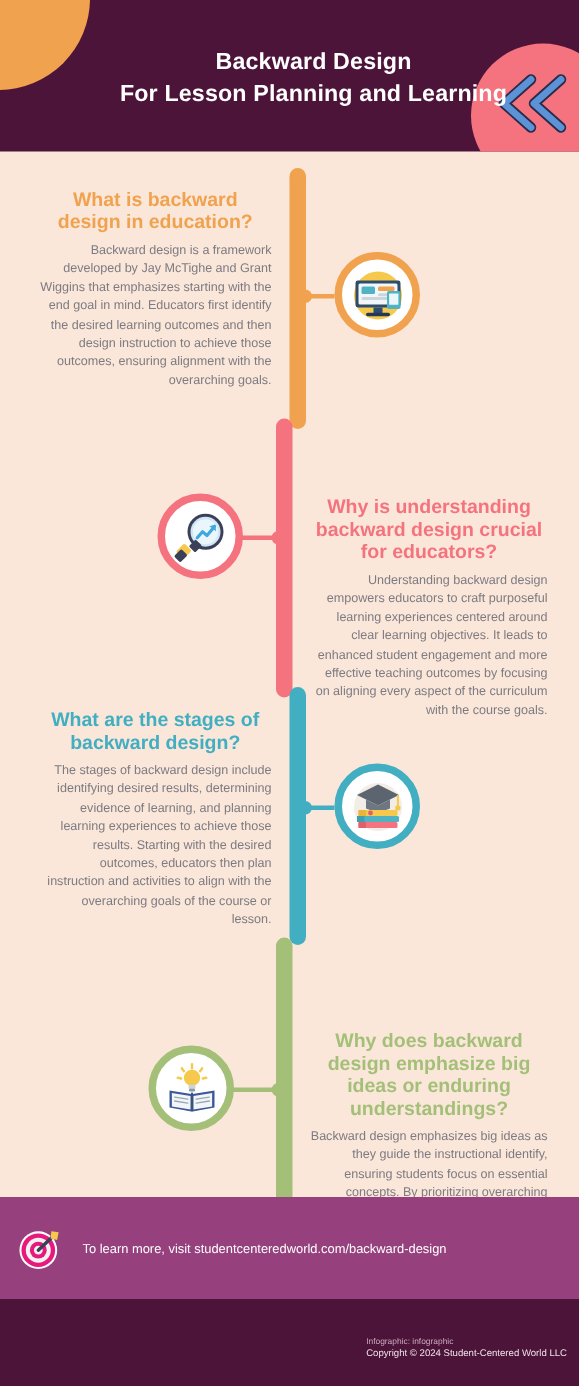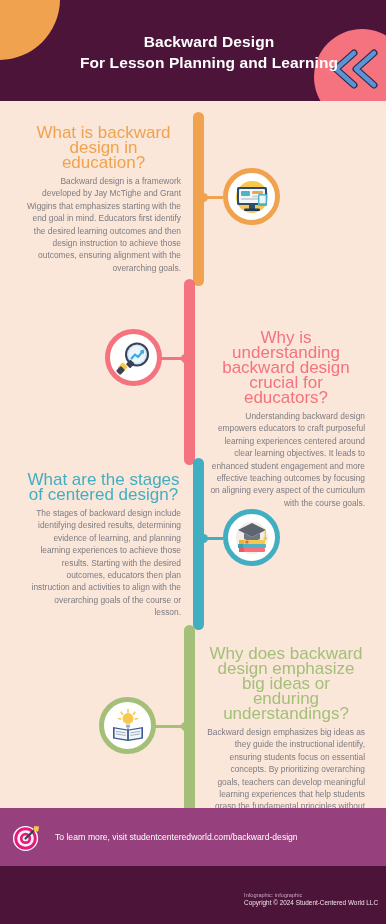--- a/index.html
+++ b/index.html
@@ -98,22 +98,22 @@
   .badge.i3 { left: 223px; top: 509px; width: 57px; height: 57px; border: 5px solid #42AEC2; }
   .badge.i4 { left: 99px; top: 697px; width: 57px; height: 57px; border: 5px solid #A4BF78; }
   .badge svg { display: block; }
 
   
   .block { position: absolute; }
   .block.left  { left: 26px; width: 155px; text-align: right; }
   .block.right { left: 207px; width: 158px; text-align: left; margin-top: 40px; }
 
   .sec-title {
-    font-size: 17px;
-    font-weight: normal;
+    font-size: 13px;
+    font-weight: bold;
     line-height: 15px;
     margin-bottom: 5px;
   }
   .block.left .sec-title  { text-align: center; }
   .block.right .sec-title { text-align: center; }
 
   .sec-body {
     font-size: 8.4px;
     line-height: 12.4px;
     color: #7D7B82;
@@ -121,26 +121,26 @@
   }
 
   .t1 { color: #F0A24E; }
   .t2 { color: #F4737E; }
   .t3 { color: #42AEC2; }
   .t4 { color: #A4BF78; }
 
   .block.s1 { top: 125px; }
   .block.s2 { top: 290px; }
   .block.s3 { top: 472px; }
-  .block.s4 { top: 606px; }
+  .block.s4 { top: 646px; }
 
   
   .footer-band {
     position: absolute; left: 0; bottom: 58px;
-    width: 386px; height: 58px;
+    width: 386px; height: 68px;
     background: #96417E;
     display: flex; align-items: center;
   }
   .footer-logo {
     margin-left: 12px;
     width: 29px; height: 29px;
     flex: none;
   }
   .footer-text {
     margin-left: 14px;
@@ -286,21 +286,21 @@
     <div class="sec-title t1">What is backward design in education?</div>
     <div class="sec-body">Backward design is a framework developed by Jay McTighe and Grant Wiggins that emphasizes starting with the end goal in mind. Educators first identify the desired learning outcomes and then design instruction to achieve those outcomes, ensuring alignment with the overarching goals.</div>
   </div>
 
   <div class="block right s2">
     <div class="sec-title t2">Why is understanding backward design crucial for educators?</div>
     <div class="sec-body">Understanding backward design empowers educators to craft purposeful learning experiences centered around clear learning objectives. It leads to enhanced student engagement and more effective teaching outcomes by focusing on aligning every aspect of the curriculum with the course goals.</div>
   </div>
 
   <div class="block left s3">
-    <div class="sec-title t3">What are the stages of centered design?</div>
+    <div class="sec-title t3">What are the stages of backward design?</div>
     <div class="sec-body">The stages of backward design include identifying desired results, determining evidence of learning, and planning learning experiences to achieve those results. Starting with the desired outcomes, educators then plan instruction and activities to align with the overarching goals of the course or lesson.</div>
   </div>
 
   <div class="block right s4">
     <div class="sec-title t4">Why does backward design emphasize big ideas or enduring understandings?</div>
     <div class="sec-body">Backward design emphasizes big ideas as they guide the instructional identify, ensuring students focus on essential concepts. By prioritizing overarching goals, teachers can develop meaningful learning experiences that help students grasp the fundamental principles without getting lost in details.'}</div>
   </div>
 
   <div class="footer-band">
     <svg class="footer-logo" viewBox="0 0 30 30">

